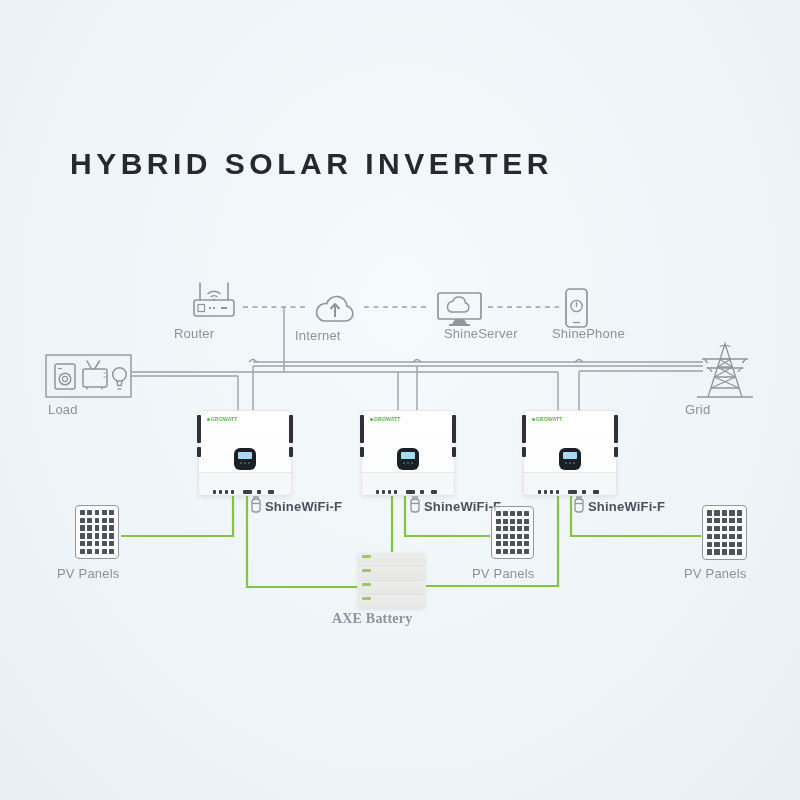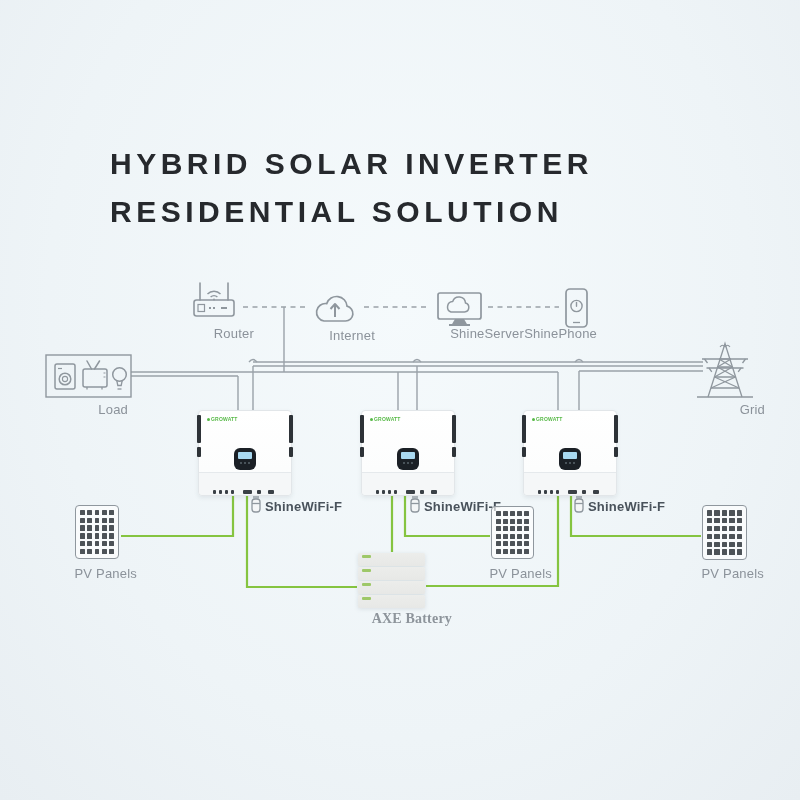--- a/index.html
+++ b/index.html
@@ -4,25 +4,25 @@
 <style>
   html,body{margin:0;padding:0;}
   body{font-family:"Liberation Sans","DejaVu Sans",sans-serif;}
   #stage{
     position:relative;width:800px;height:800px;overflow:hidden;
     background:radial-gradient(ellipse at 50% 38%,#f5fafc 0%,#eef4f7 62%,#e8eef2 100%);
   }
   .title{
     position:absolute;left:70px;top:140px;width:620px;
     font-size:30px;font-weight:600;color:#26292d;
-    letter-spacing:4.5px;line-height:48px;white-space:nowrap;margin-left:40px;
+    letter-spacing:4.5px;line-height:48px;white-space:nowrap;
   }
   svg{position:absolute;left:0;top:0;}
   .lbl{
-    position:absolute;text-align:right;font-size:13px;color:#8b929a;
+    position:absolute;text-align:left;font-size:13px;color:#8b929a;
     letter-spacing:0.2px;white-space:nowrap;
   }
   .lbl.big{font-size:14px;font-weight:600;color:#8d949b;font-family:Liberation Serif, serif;}
   .wifi-lbl{
     position:absolute;font-size:13px;font-weight:700;color:#49525b;
     letter-spacing:0.2px;white-space:nowrap;
   }
   
   .inverter{
     position:absolute;top:410px;width:92px;height:84px;
@@ -92,21 +92,20 @@
     background:#9ec868;border-radius:1px;
   }
 </style>
 </head>
 <body>
 
 <div id="stage">
 
   <div class="title">
     <div>HYBRID SOLAR INVERTER</div>
-    <div>RESIDENTIAL SOLUTION</div>
   </div>
 
   <svg width="800" height="800" viewBox="0 0 800 800" fill="none">
 
     <g stroke="#9aa1a8" stroke-width="1.6" stroke-dasharray="5 4.5">
       <path d="M243 307 H306"></path>
       <path d="M364 307 H430"></path>
       <path d="M488 307 H559"></path>
     </g>
 
@@ -220,21 +219,21 @@
         <rect x="575" y="499" width="8" height="13" rx="3"></rect>
         <path d="M575 503.5 h8"></path>
         <path d="M577 498 v-2.5 M579 498 v-3.5 M581 498 v-2.5" stroke-linecap="round"></path>
       </g>
     </g>
   </svg>
 
   <div class="lbl" style="left:174px;top:326px;width:80px">Router</div>
   <div class="lbl" style="left:295px;top:328px;width:80px">Internet</div>
   <div class="lbl" style="left:444px;top:326px;width:80px">ShineServer</div>
-  <div class="lbl" style="left:517px;top:326px;width:80px">ShinePhone</div>
+  <div class="lbl" style="left:552px;top:326px;width:80px">ShinePhone</div>
 
   <div class="lbl" style="left:48px;top:402px;width:80px">Load</div>
   <div class="lbl" style="left:685px;top:402px;width:80px">Grid</div>
 
   <div class="inverter" style="left:198px">
     <span class="inv-brand">GROWATT</span>
     <i class="fin l1"></i>
       <i class="fin l2"></i>
     <i class="fin r1"></i>
       <i class="fin r2"></i>

